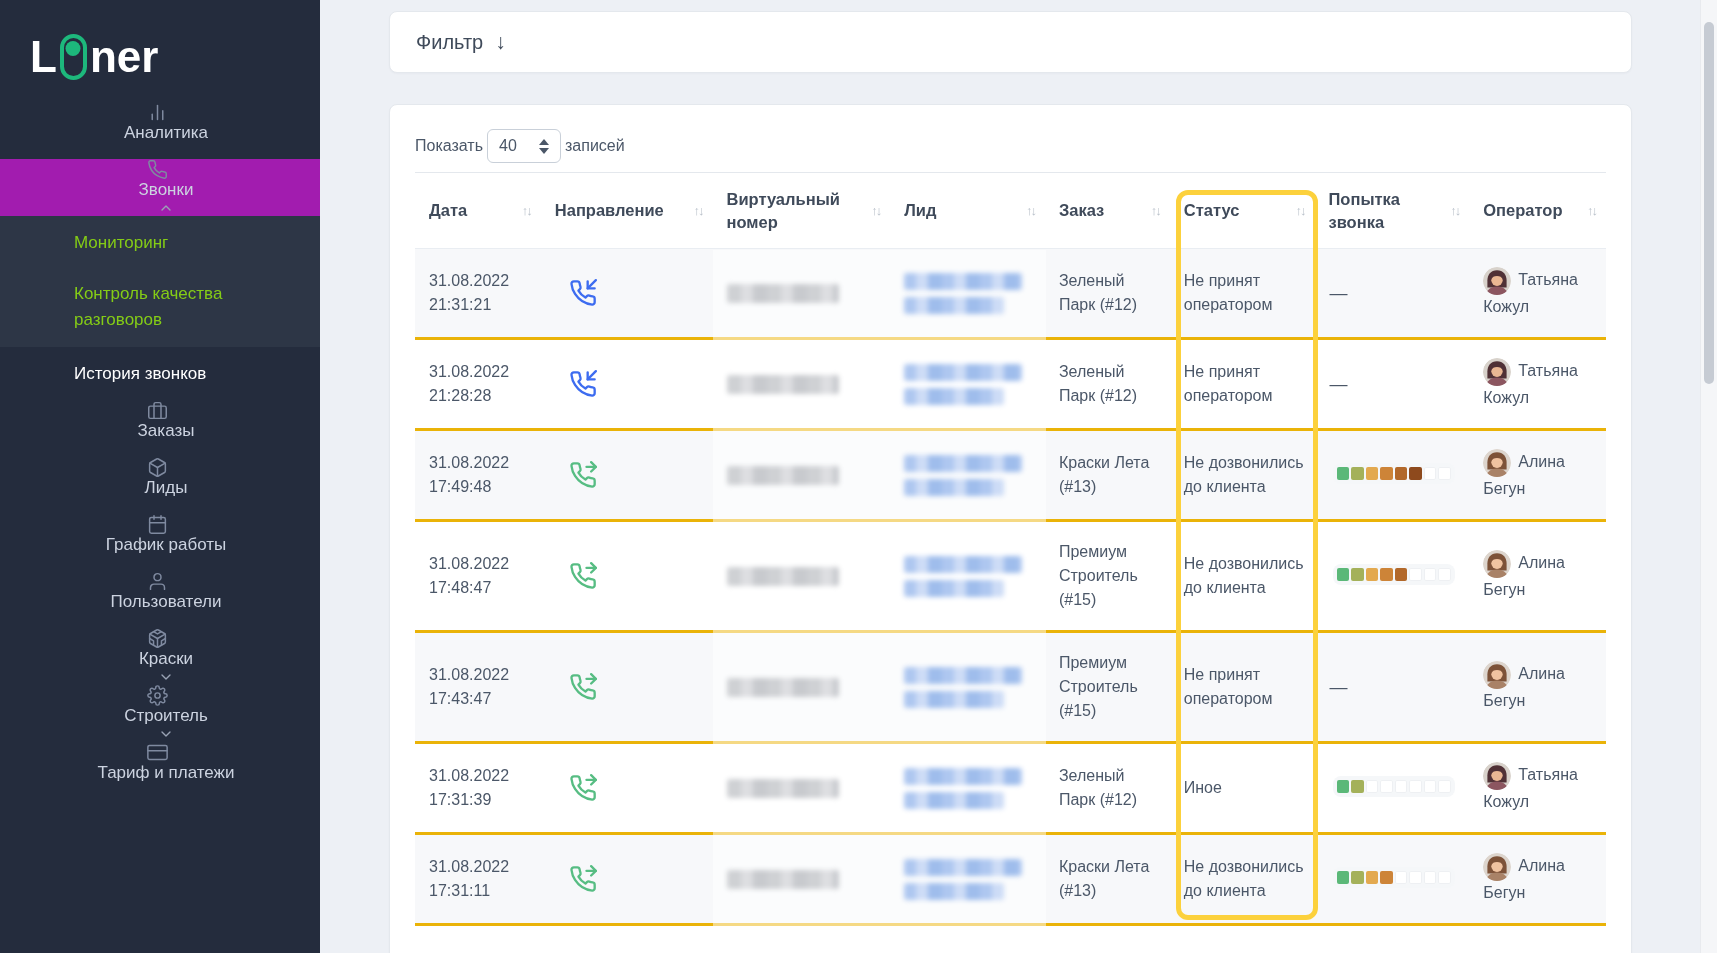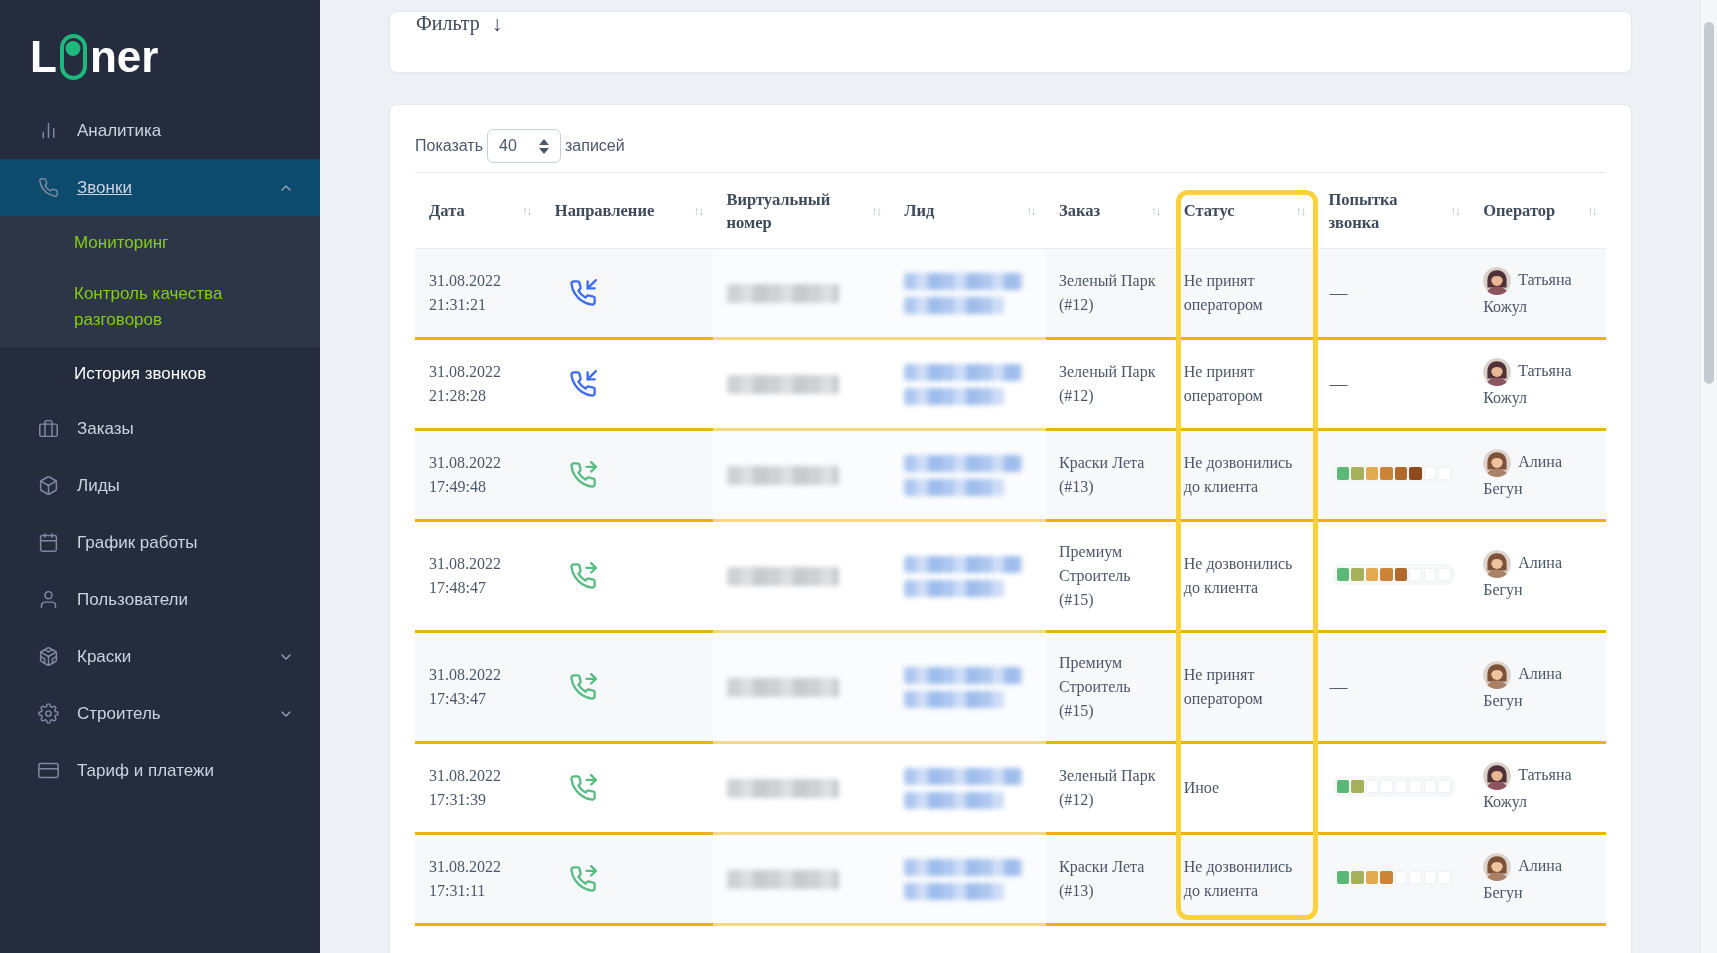--- a/index.html
+++ b/index.html
@@ -7,50 +7,50 @@
   body { font-family:"Liberation Sans", sans-serif; background:#edf0f5; position:relative; color:#4b5768; }
 
   
   .sidebar { position:absolute; left:0; top:0; bottom:0; width:320px; background:#242c3d; }
   .logo { display:flex; align-items:center; padding:26px 0 0 30px; height:88px; }
   .logo-txt { font-size:44px; font-weight:800; color:#ffffff; letter-spacing:0; }
   .logo-pill { width:27px; height:46px; border:4px solid #1db87c; border-radius:16px; position:relative; margin:0 3px; }
   .logo-dot { position:absolute; top:3px; left:50%; transform:translateX(-50%); width:15px; height:15px; border-radius:50%; background:#1db87c; }
 
   .nav { margin-top:14px; }
-  .nav-item { height:57px; display:flex; align-items:center; padding:0 26px 0 38px; font-size:17px; color:#ccd3e0; cursor:pointer; }
+  .nav-item { height:57px; display:flex; align-items:center; padding:0 26px 0 38px; font-size:17px; color:#ccd3e0; cursor:pointer;flex-direction:column; }
   .nav-item .ico { width:24px; margin-right:15px; color:#7f8aa0; display:flex; align-items:center; }
   .nav-item .lbl { flex:1; }
   .nav-item .chev { color:#9aa3b5; display:flex; }
-  .nav-item.lit { background:#0c4a6e;text-decoration:underline; }
+  .nav-item.lit { background:#a21caf; }
   .submenu { background:#2d3646; }
   .sub-item { min-height:53px; display:flex; align-items:center; padding:0 26px 0 74px; font-size:17px; color:#84cc16; cursor:pointer; line-height:26px; }
   .sub-item.active { background:#242c3d; color:#ffffff; }
   .sub-item.tall { padding-top:12px; padding-bottom:14px; }
 
   
   .main { position:absolute; left:320px; right:0; top:0; bottom:0; }
   .card { background:#ffffff; border:1px solid #e4e8ed; border-radius:8px; box-shadow:0 1px 2px rgba(20,30,50,0.03); }
-  .filter-card { position:absolute; left:69px; top:11px; width:1243px; height:62px; display:flex; align-items:flex-start; padding:0 26px; font-size:20px; color:#3f4a5a; cursor:pointer;font-family:Liberation Serif, serif; }
+  .filter-card { position:absolute; left:69px; top:11px; width:1243px; height:62px; display:flex; align-items:center; padding:0 26px; font-size:20px; color:#3f4a5a; cursor:pointer; }
   .filter-arrow { margin-left:12px; font-size:21px; color:#3f4a5a; }
 
   .table-card { position:absolute; left:69px; top:104px; width:1243px; height:885px; }
 
   .controls { display:flex; align-items:center; justify-content:space-between; padding:24px 25px 0 25px; font-size:16px; color:#4b5768; }
   .ctrl-left { display:flex; align-items:center; gap:4px; }
   .pager { width:74px; height:34px; border:1px solid #c9d0d9; border-radius:6px; display:flex; align-items:center; justify-content:space-between; padding:0 11px; background:#fff; cursor:pointer; color:#4b5768; }
   .updown { display:flex; flex-direction:column; gap:3px; }
   .updown i { display:block; width:0; height:0; border-left:5px solid transparent; border-right:5px solid transparent; }
   .updown .up { border-bottom:6px solid #4b5768; }
   .updown .dn { border-top:6px solid #4b5768; }
   .ctrl-right { display:flex; align-items:center; gap:11px; }
   .search-input { width:196px; height:32px; border:1px solid #c9d0d9; border-radius:4px; background:#fff; outline:none; padding:0 8px; font-size:15px; font-family:inherit; color:#4b5768; }
 
   
-  .table-wrap { position:relative; margin:9px 25px 0 25px; border-top:1px solid #e4e8ed;font-family:Liberation Serif, serif; }
+  .table-wrap { position:relative; margin:9px 25px 0 25px; border-top:1px solid #e4e8ed; }
   .thead { display:flex; align-items:center; min-height:76px; border-bottom:1px solid #e9edf2; font-weight:bold; font-size:16.5px; color:#3f4a5a; }
   .th { display:flex; align-items:center; justify-content:space-between; padding:0 10px 0 14px; line-height:23px; cursor:pointer; }
   .sort { color:#b9c0ca; font-size:13px; font-weight:normal; letter-spacing:-2px; margin-left:4px; white-space:nowrap; flex-shrink:0; }
 
   .w-date{width:126px;} .w-dir{width:172px;} .w-virt{width:178px;} .w-lead{width:155px;}
   .w-order{width:125px;} .w-status{width:145px;} .w-att{width:155px;} .w-op{width:137px;}
 
   .trow { display:flex; align-items:center; border-bottom:3px solid #eab308; padding:18px 0; cursor:pointer; }
   .tbody .trow:nth-child(odd) { background:#f7f8fa; }
   .cell { padding:0 8px 0 14px; font-size:16px; line-height:24px; color:#4b5768; }

